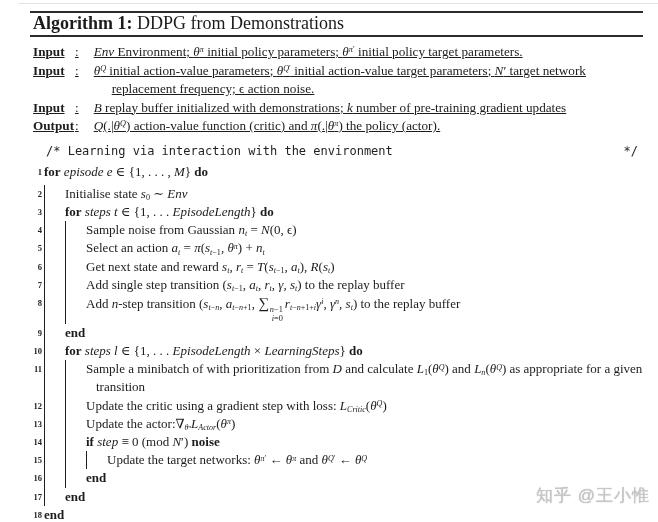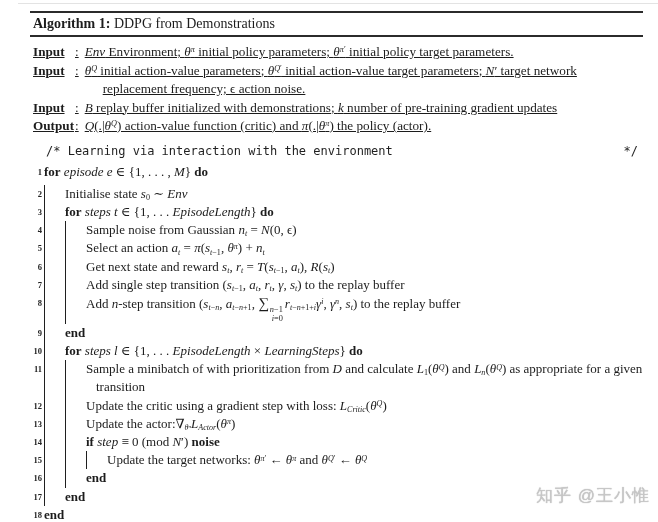--- a/index.html
+++ b/index.html
@@ -6,27 +6,27 @@
   body{
     width:658px;height:522px;overflow:hidden;position:relative;
     background:#ffffff;color:#1c1c1c;
     font-family:"Liberation Serif","DejaVu Serif",serif;
   }
   .scan-line{position:absolute;top:3px;left:18px;right:0;height:1px;background:#e3e3e3;}
   .algo{position:absolute;left:30px;top:11px;width:613px;}
   .rule{border:0;height:0;}
   .rule-top{border-top:2px solid #2b2b2b;}
   .rule-mid{border-top:2px solid #2b2b2b;}
-  .caption{font-size:14px;padding:3px 0 4px 3px;line-height:15px;}
+  .caption{font-size:18px;padding:3px 0 4px 3px;line-height:15px;}
   .caption .cap-label{font-weight:bold;}
   .io-block{margin-top:6px;font-size:13.2px;line-height:18.5px;padding-left:3px;text-decoration:underline;}
   .io-row{display:flex;align-items:flex-start;}
   .io-label{font-weight:bold;flex:0 0 42px;}
   .io-colon{flex:none;}
-  .io-text{flex:1;padding-left:18px;text-indent:-18px;margin-left:6px;}
+  .io-text{flex:1;padding-left:18px;text-indent:-18px;margin-left:15px;}
   .comment-row{
     display:flex;justify-content:space-between;
     font-family:"DejaVu Sans Mono","Liberation Mono",monospace;
     font-size:12px;line-height:13px;
     margin:9px 5px 5px 16px;color:#1f1f1f;
   }
   .lines{font-size:13px;}
   .line-row{display:flex;align-items:stretch;line-height:18.2px;min-height:18.2px;}
   .line-row.gap4{margin-top:4px;}
   .line-num{

